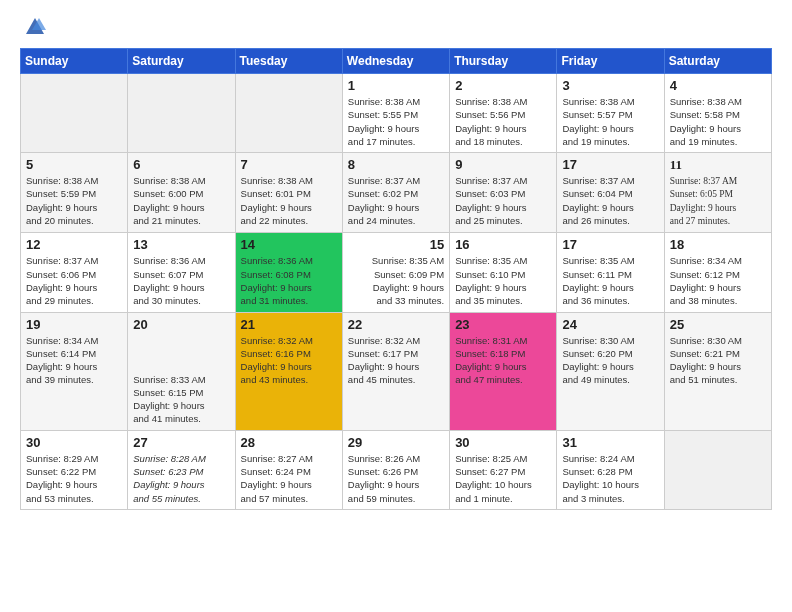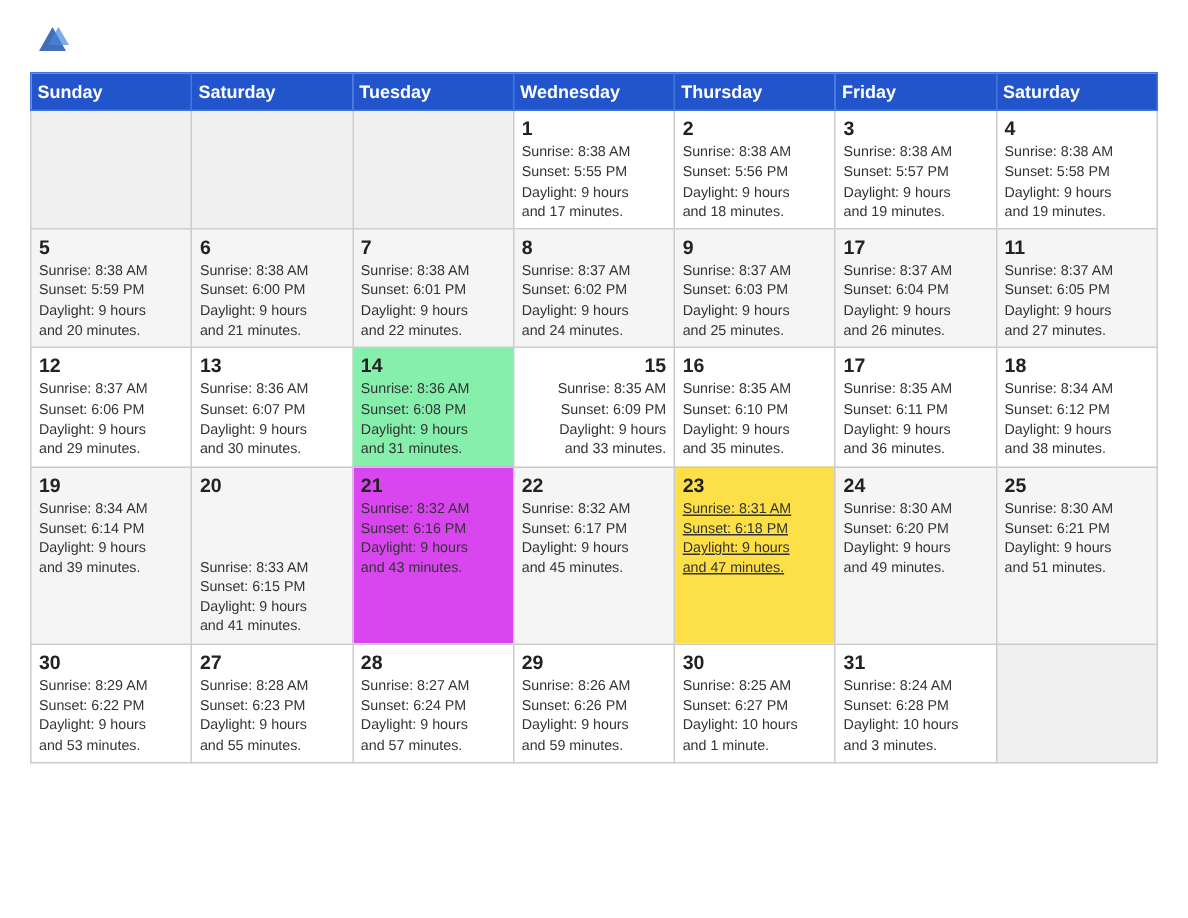--- a/index.html
+++ b/index.html
@@ -196,21 +196,21 @@
 Daylight: 9 hours
 and 25 minutes.</div>
           </td>
           <td style="background: rgb(245, 245, 245);">
             <div class="day-number">17</div>
             <div class="day-info" style="white-space: pre-line;">Sunrise: 8:37 AM
 Sunset: 6:04 PM
 Daylight: 9 hours
 and 26 minutes.</div>
           </td>
-          <td style="background: rgb(245, 245, 245);">
+          <td style="background: rgb(245, 245, 245); font-family: Liberation Serif, serif;">
             <div class="day-number">11</div>
             <div class="day-info" style="white-space: pre-line;">Sunrise: 8:37 AM
 Sunset: 6:05 PM
 Daylight: 9 hours
 and 27 minutes.</div>
           </td>
         </tr>
         <tr>
           <td style="background: rgb(255, 255, 255);">
             <div class="day-number">12</div>
@@ -219,21 +219,21 @@
 Daylight: 9 hours
 and 29 minutes.</div>
           </td>
           <td style="background: rgb(255, 255, 255);">
             <div class="day-number">13</div>
             <div class="day-info" style="white-space: pre-line;">Sunrise: 8:36 AM
 Sunset: 6:07 PM
 Daylight: 9 hours
 and 30 minutes.</div>
           </td>
-          <td style="background: #86efac;">
+          <td style="background: #22c55e;">
             <div class="day-number">14</div>
             <div class="day-info" style="white-space: pre-line;">Sunrise: 8:36 AM
 Sunset: 6:08 PM
 Daylight: 9 hours
 and 31 minutes.</div>
           </td>
           <td style="background: rgb(255, 255, 255); text-align: right;">
             <div class="day-number">15</div>
             <div class="day-info" style="white-space: pre-line;">Sunrise: 8:35 AM
 Sunset: 6:09 PM
@@ -270,37 +270,37 @@
 Daylight: 9 hours
 and 39 minutes.</div>
           </td>
           <td style="background: rgb(245, 245, 245);">
             <div class="day-number">20</div>
             <div class="day-info" style="white-space: pre-line; margin-top: 41px;">Sunrise: 8:33 AM
 Sunset: 6:15 PM
 Daylight: 9 hours
 and 41 minutes.</div>
           </td>
-          <td style="background: #d946ef;">
+          <td style="background: #eab308;">
             <div class="day-number">21</div>
             <div class="day-info" style="white-space: pre-line;">Sunrise: 8:32 AM
 Sunset: 6:16 PM
 Daylight: 9 hours
 and 43 minutes.</div>
           </td>
           <td style="background: rgb(245, 245, 245);">
             <div class="day-number">22</div>
             <div class="day-info" style="white-space: pre-line;">Sunrise: 8:32 AM
 Sunset: 6:17 PM
 Daylight: 9 hours
 and 45 minutes.</div>
           </td>
-          <td style="background: #fde047;">
+          <td style="background: #ec4899;">
             <div class="day-number">23</div>
-            <div class="day-info" style="white-space: pre-line; text-decoration: underline;">Sunrise: 8:31 AM
+            <div class="day-info" style="white-space: pre-line;">Sunrise: 8:31 AM
 Sunset: 6:18 PM
 Daylight: 9 hours
 and 47 minutes.</div>
           </td>
           <td style="background: rgb(245, 245, 245);">
             <div class="day-number">24</div>
             <div class="day-info" style="white-space: pre-line;">Sunrise: 8:30 AM
 Sunset: 6:20 PM
 Daylight: 9 hours
 and 49 minutes.</div>
@@ -316,21 +316,21 @@
         <tr>
           <td style="background: rgb(255, 255, 255);">
             <div class="day-number">30</div>
             <div class="day-info" style="white-space: pre-line;">Sunrise: 8:29 AM
 Sunset: 6:22 PM
 Daylight: 9 hours
 and 53 minutes.</div>
           </td>
           <td style="background: rgb(255, 255, 255);">
             <div class="day-number">27</div>
-            <div class="day-info" style="white-space: pre-line;">Sunrise: 8:28 AM
+            <div class="day-info" style="white-space: pre-line; font-style: italic;">Sunrise: 8:28 AM
 Sunset: 6:23 PM
 Daylight: 9 hours
 and 55 minutes.</div>
           </td>
           <td style="background: rgb(255, 255, 255);">
             <div class="day-number">28</div>
             <div class="day-info" style="white-space: pre-line;">Sunrise: 8:27 AM
 Sunset: 6:24 PM
 Daylight: 9 hours
 and 57 minutes.</div>

